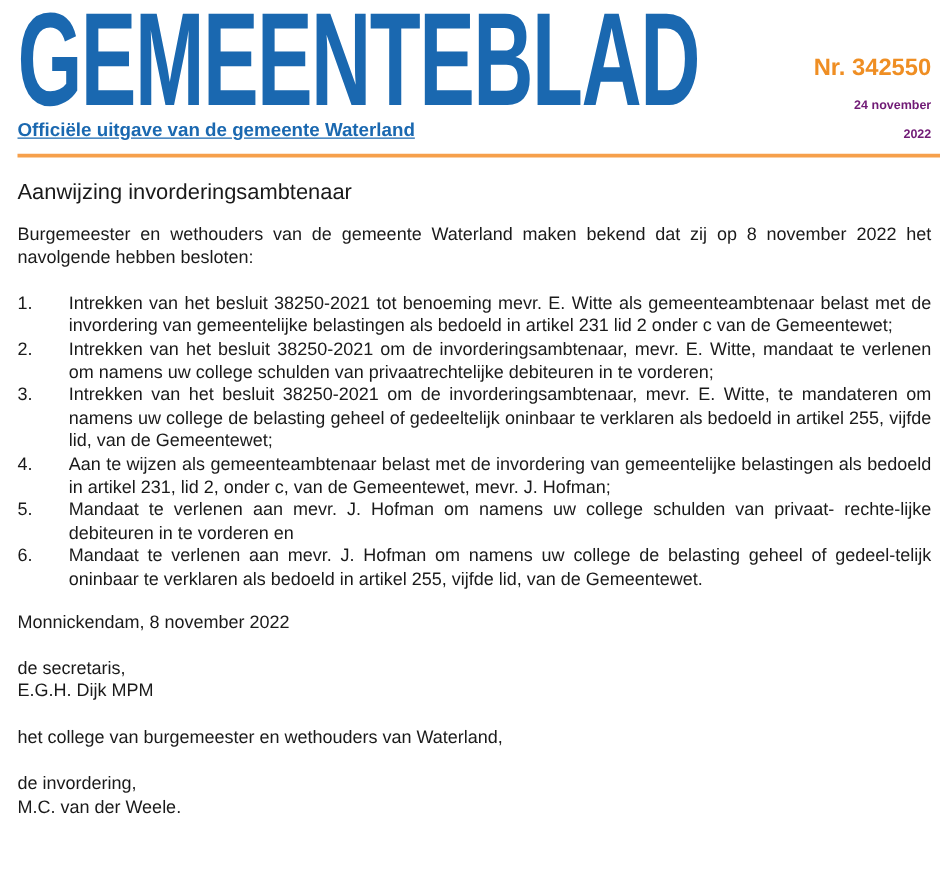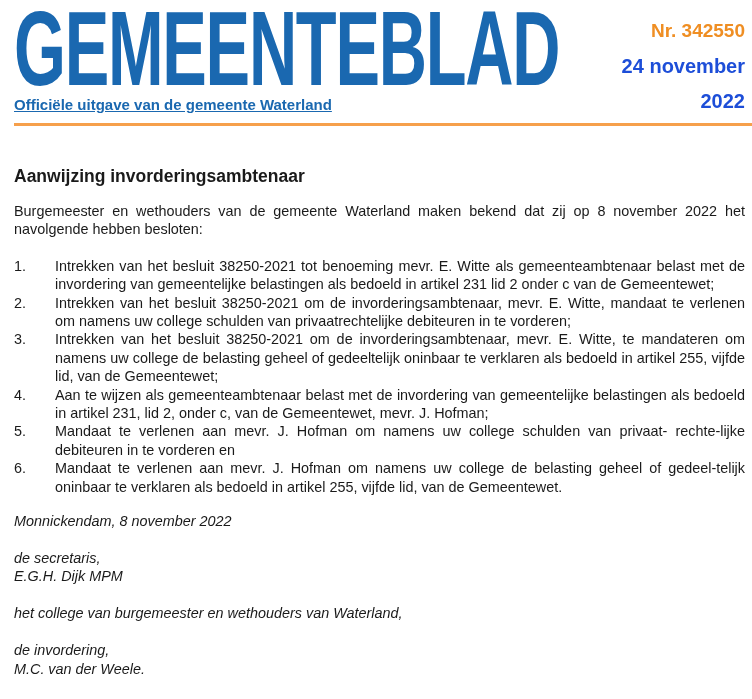--- a/index.html
+++ b/index.html
@@ -49,42 +49,42 @@
     flex-shrink: 0;
   }
   .doc-number {
     color: #ef8e23;
     font-weight: bold;
     font-size: 19px;
     margin-bottom: 13px;
   }
   .doc-date-line1, .doc-date-line2 {
     font-weight: bold;
-    font-size: 20px;
-    color: #1d4ed8;
+    font-size: 10px;
+    color: #701a75;
   }
   .doc-date-line1 { margin-bottom: 12px; }
 
   .rule {
     border: 0;
     border-top: 3px solid #f6a04b;
     margin: 10px 0 0 14px;
   }
 
   
   .content {
     padding: 0 7px 0 14px;
     font-size: 14.4px;
     line-height: 18.4px;
   }
   .article-title {
     font-size: 17.5px;
-    font-weight: bold;
+    font-weight: normal;
     line-height: 22px;
-    margin-top: 39px;
+    margin-top: 16px;
   }
   .intro {
     margin-top: 15px;
     text-align: justify;
   }
   .decision-list {
     margin-top: 18px;
     list-style: none;
   }
   .decision-item { display: flex; }
@@ -92,21 +92,20 @@
     width: 41px;
     flex-shrink: 0;
   }
   .decision-text {
     flex: 1;
     text-align: justify;
   }
 
   
   .signature {
-    font-style: italic;
     margin-top: 16px;
   }
   .sig-group { margin-bottom: 18.5px; }
   .sig-group:last-child { margin-bottom: 0; }
 </style>
 </head>
 <body>
 
 <div class="page">
 

